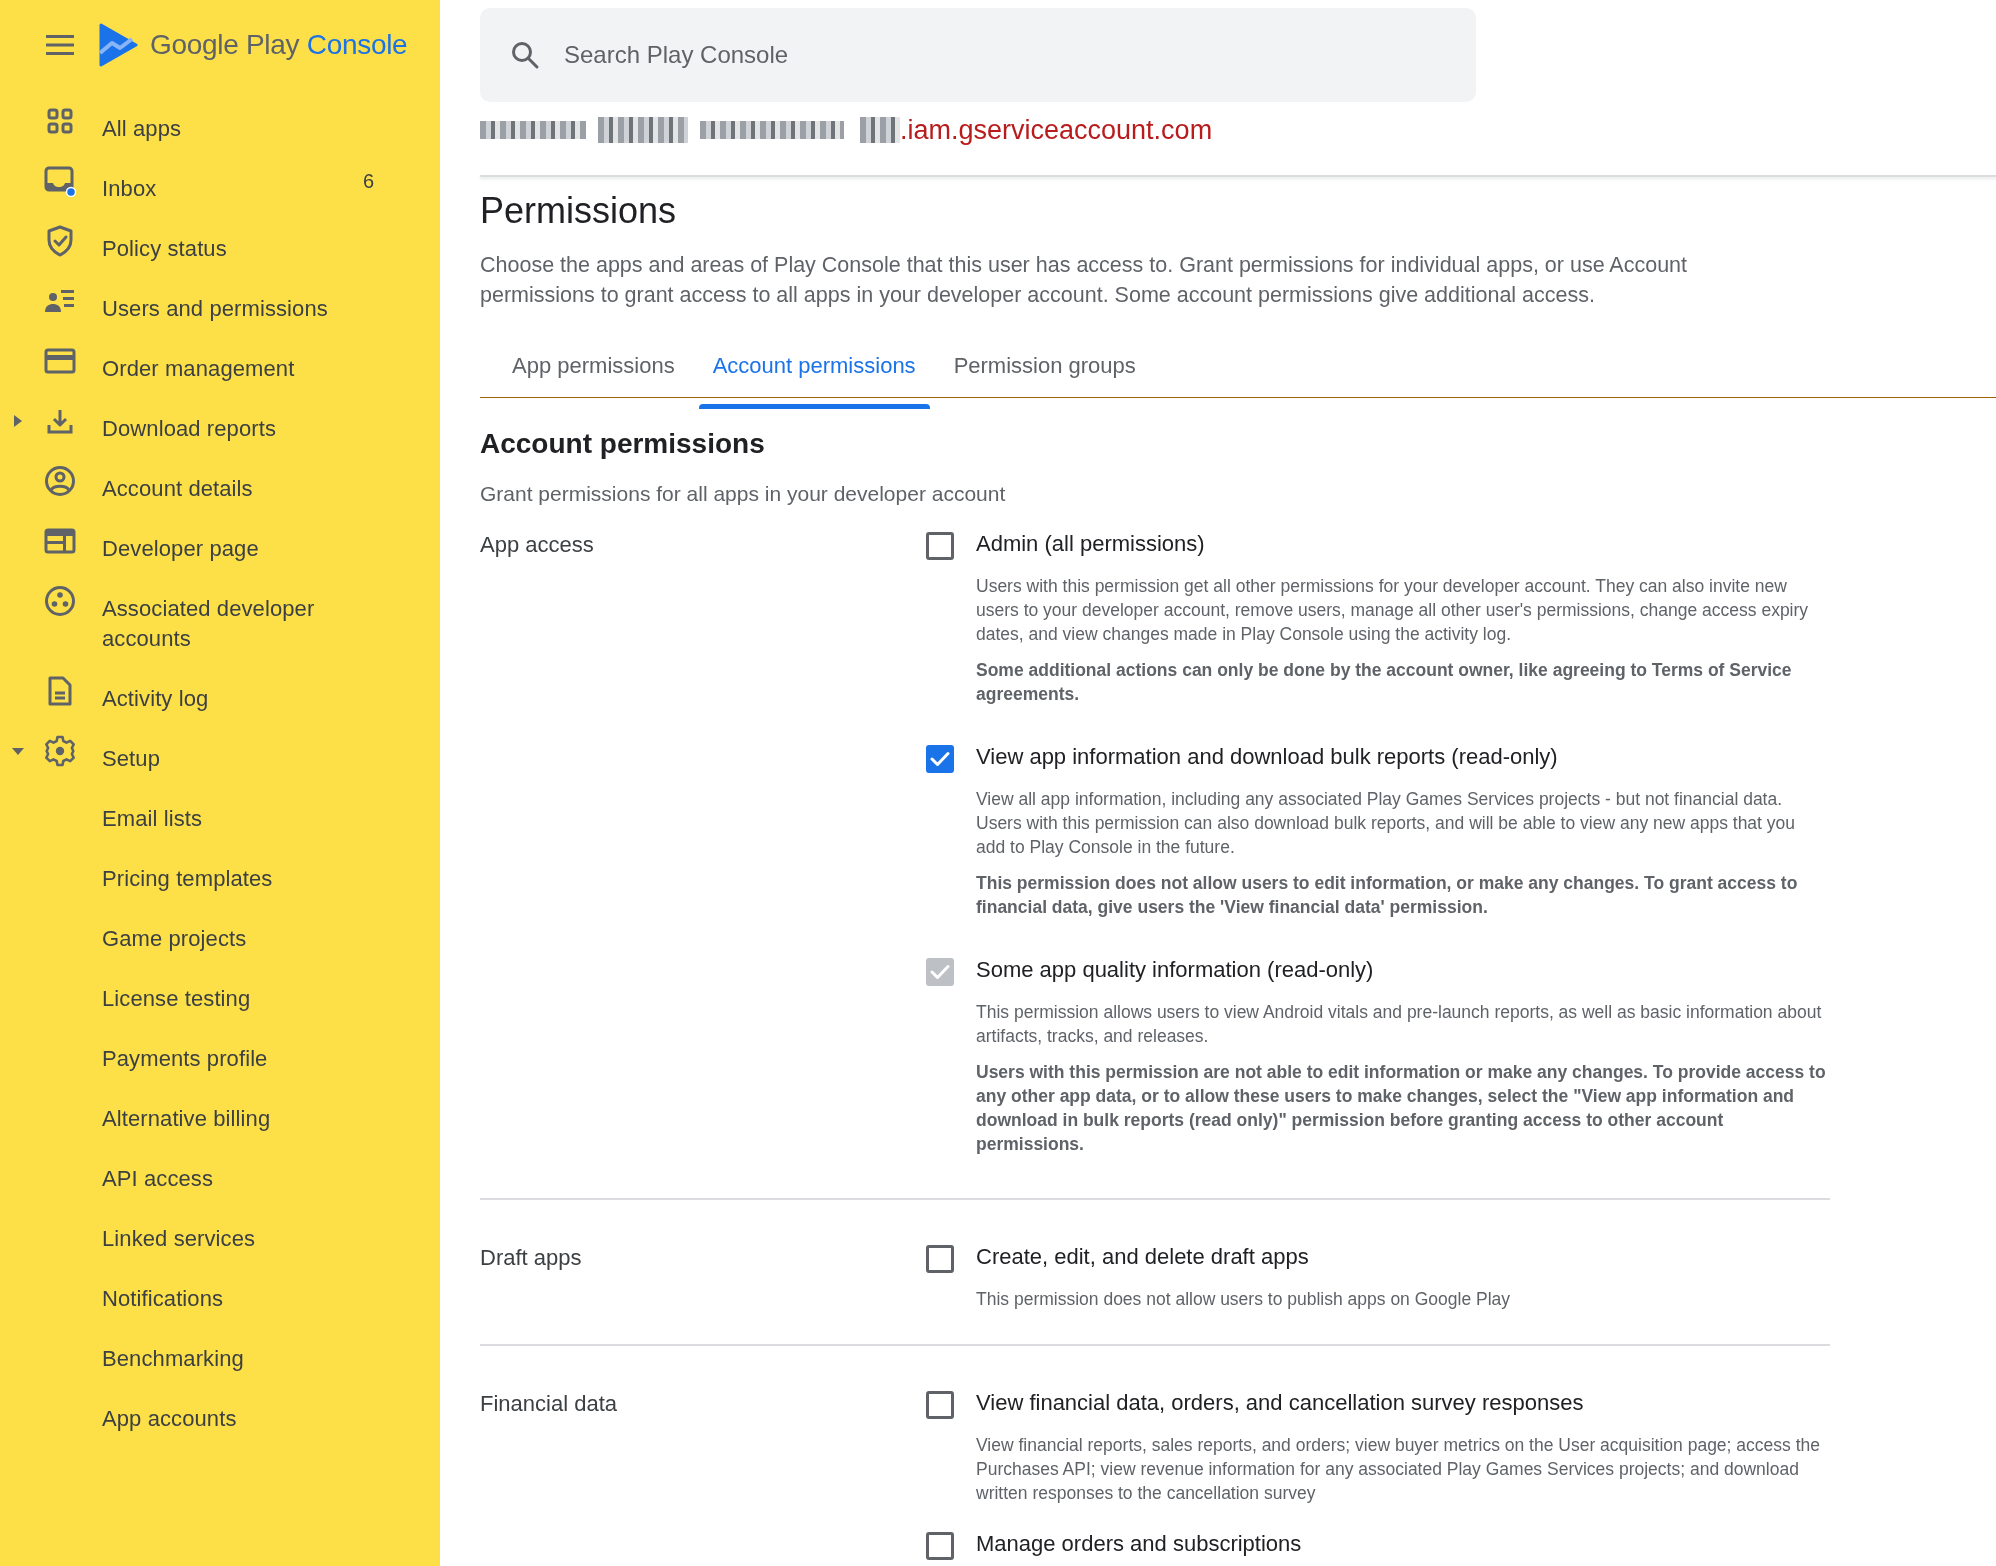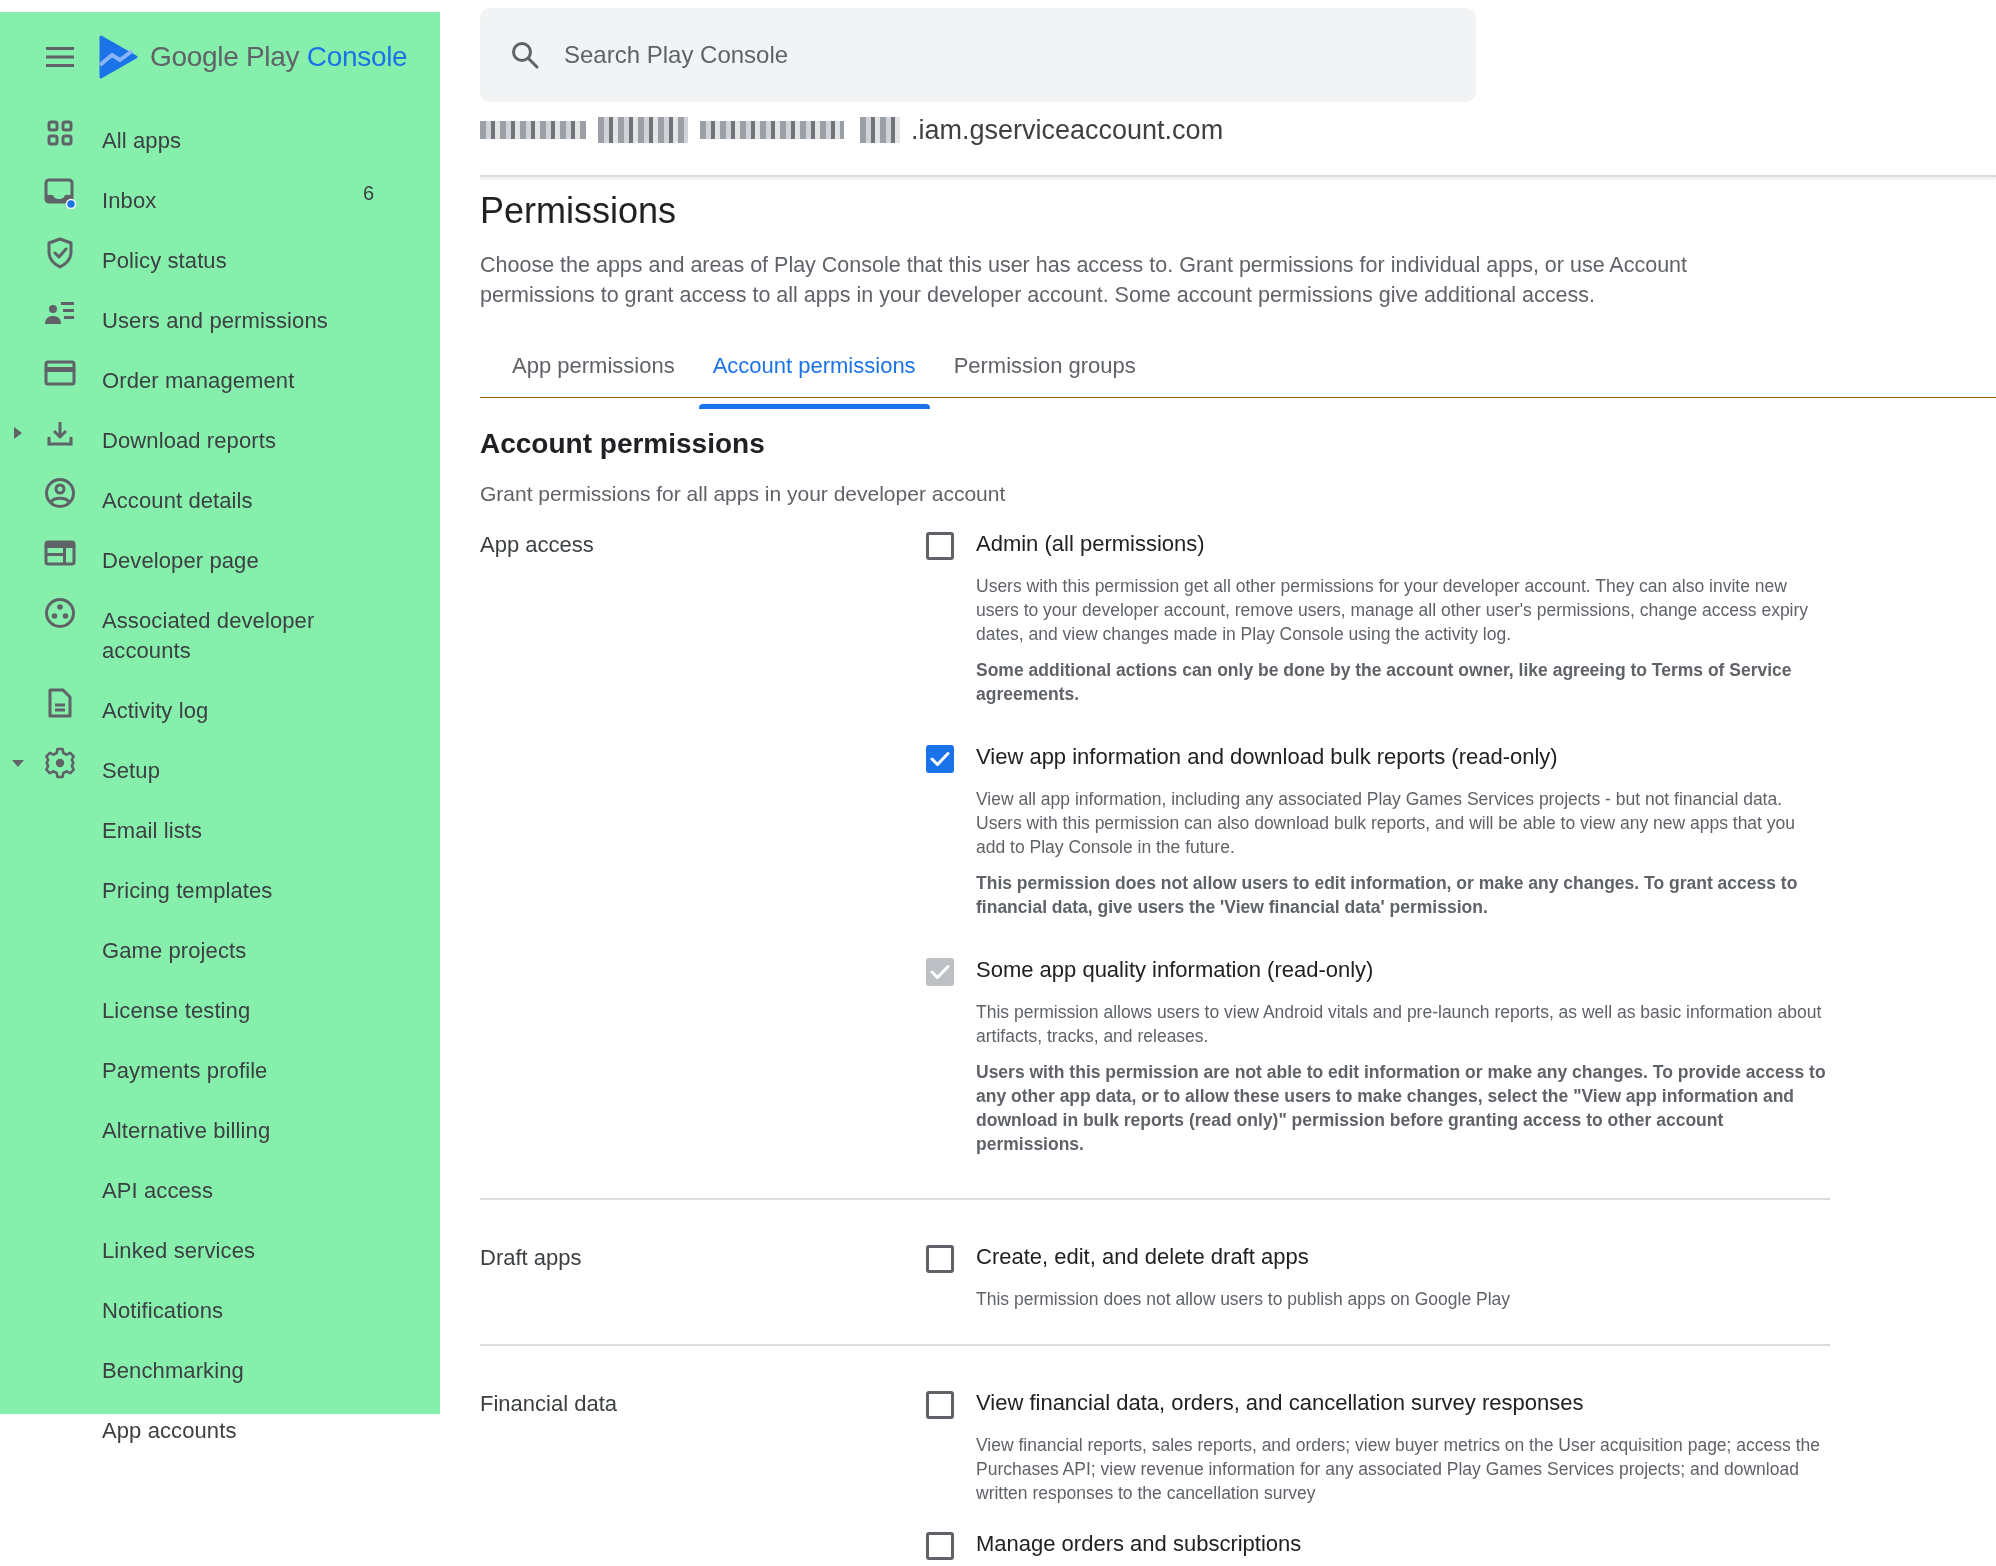--- a/index.html
+++ b/index.html
@@ -1,20 +1,20 @@
 <!DOCTYPE html>
 <html><head>
 <meta charset="utf-8">
 <style>
   * { box-sizing: border-box; margin: 0; padding: 0; }
   html, body { width: 1996px; height: 1566px; overflow: hidden; background: #ffffff; }
   body { font-family: "Liberation Sans", sans-serif; color: #3c4043; position: relative; }
 
   
-  .sidebar { position: absolute; left: 0; top: 0; width: 440px; height: 1402px; background: #86efac; margin-top: 12px; }
+  .sidebar { position: absolute; left: 0; top: 0; width: 440px; height: 1566px; background: #fde047; }
   .brand { position: absolute; left: 44px; top: 20px; height: 50px; display: flex; align-items: center; }
   .menu-btn { width: 32px; height: 32px; display: flex; align-items: center; justify-content: center; cursor: pointer; }
   .logo { margin-left: 22px; width: 40px; height: 44px; }
   .brand-text { margin-left: 12px; font-size: 28px; letter-spacing: -0.3px; color: #5f6368; white-space: nowrap; }
   .brand-text .accent { color: #1a73e8; }
 
   .nav { position: absolute; left: 0; top: 91px; width: 440px; }
   .nav-item { position: relative; display: flex; align-items: center; height: 60px; padding-left: 102px; cursor: pointer; }
   .nav-item.tall { height: 90px; }
   .nav-item .ico { position: absolute; left: 44px; top: 14px; width: 32px; height: 32px; display: flex; align-items: center; justify-content: center; }
@@ -25,21 +25,21 @@
 
   
   .search { position: absolute; left: 480px; top: 8px; width: 996px; height: 94px; background: #f1f3f4; border-radius: 10px; display: flex; align-items: center; }
   .search .s-ico { margin-left: 30px; width: 30px; height: 30px; }
   .search input { margin-left: 24px; border: none; background: transparent; font-family: "Liberation Sans", sans-serif; font-size: 24px; color: #3c4043; outline: none; width: 800px; }
   .search input::placeholder { color: #5f6368; }
 
   .email-line { position: absolute; left: 480px; top: 110px; height: 40px; display: flex; align-items: center; }
   .redact { display: flex; align-items: center; gap: 12px; }
   .pix { height: 18px; background: repeating-linear-gradient(90deg, #9aa0a6 0 6px, #cfd3d7 6px 11px, #6f7478 11px 15px, #e2e4e6 15px 20px); }
-  .email-domain { font-size: 27px; color: #404040; margin-left: 11px; }
+  .email-domain { font-size: 27px; color: #b91c1c; margin-left: 0; }
 
   .header-divider { position: absolute; left: 480px; right: 0; top: 175px; height: 2px; background: #dadce0; box-shadow: 0 2px 3px rgba(60,64,67,0.15); }
 
   .page-title { position: absolute; left: 480px; top: 190px; font-size: 36px; font-weight: 400; color: #202124; letter-spacing: 0; }
   .page-desc { position: absolute; left: 480px; top: 250px; width: 1300px; font-size: 21.5px; line-height: 30px; color: #5f6368; }
 
   .tabs { position: absolute; left: 480px; top: 346px; right: 0; height: 52px; border-bottom: 1px solid #a16207; display: flex; }
   .tab { position: relative; padding: 0 14px; margin-right: 10px; font-size: 22px; line-height: 40px; color: #5f6368; font-weight: 500; cursor: pointer; }
   .tab:first-child { margin-left: 18px; }
   .tab.active { color: #1a73e8; }

